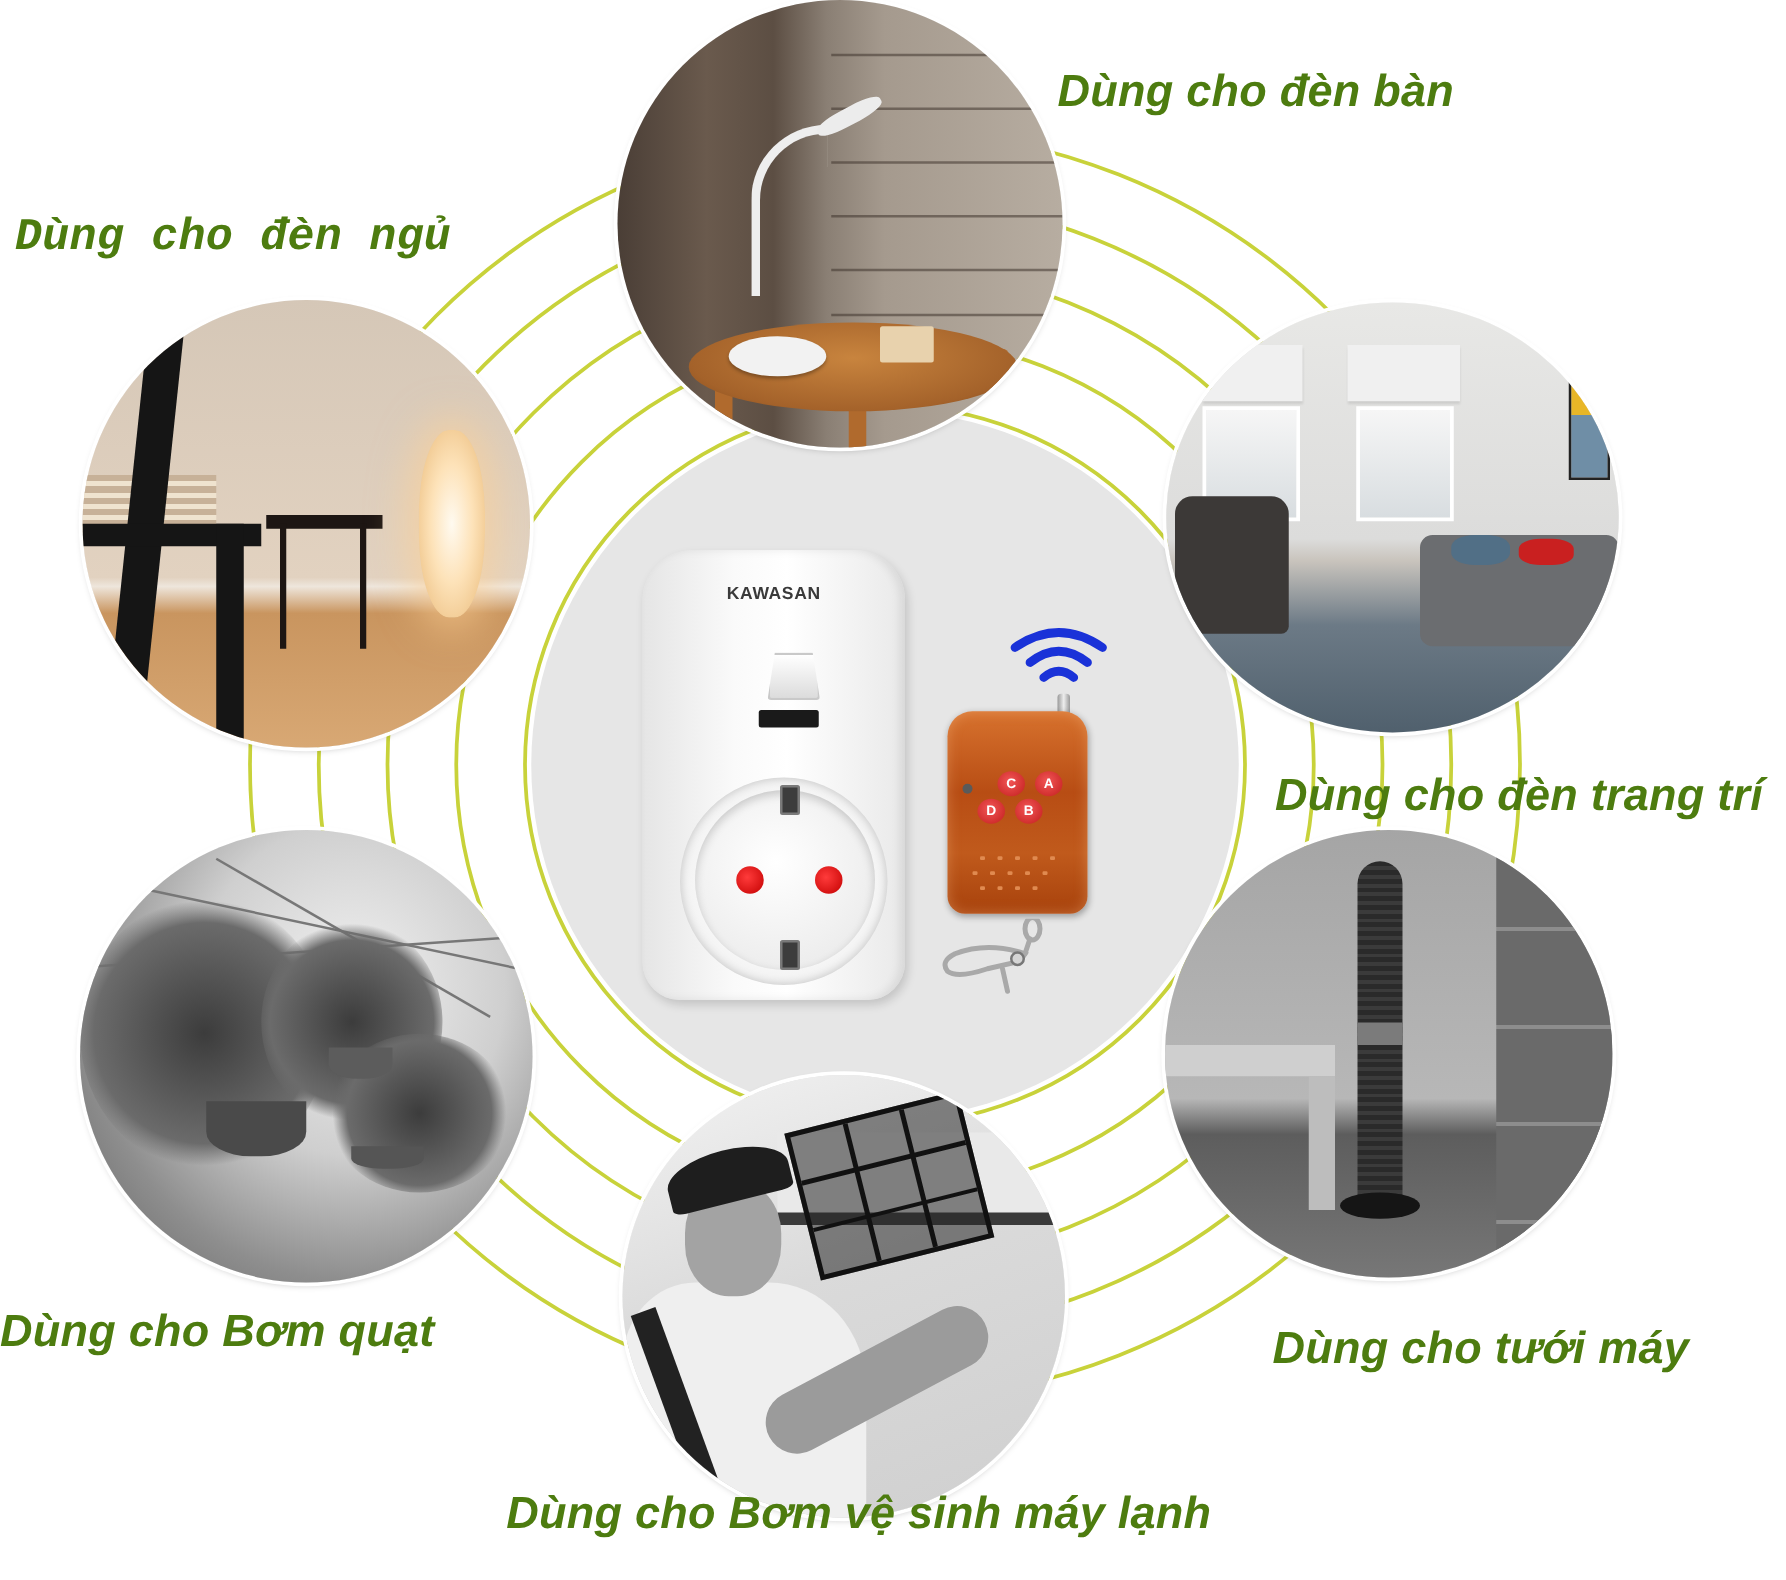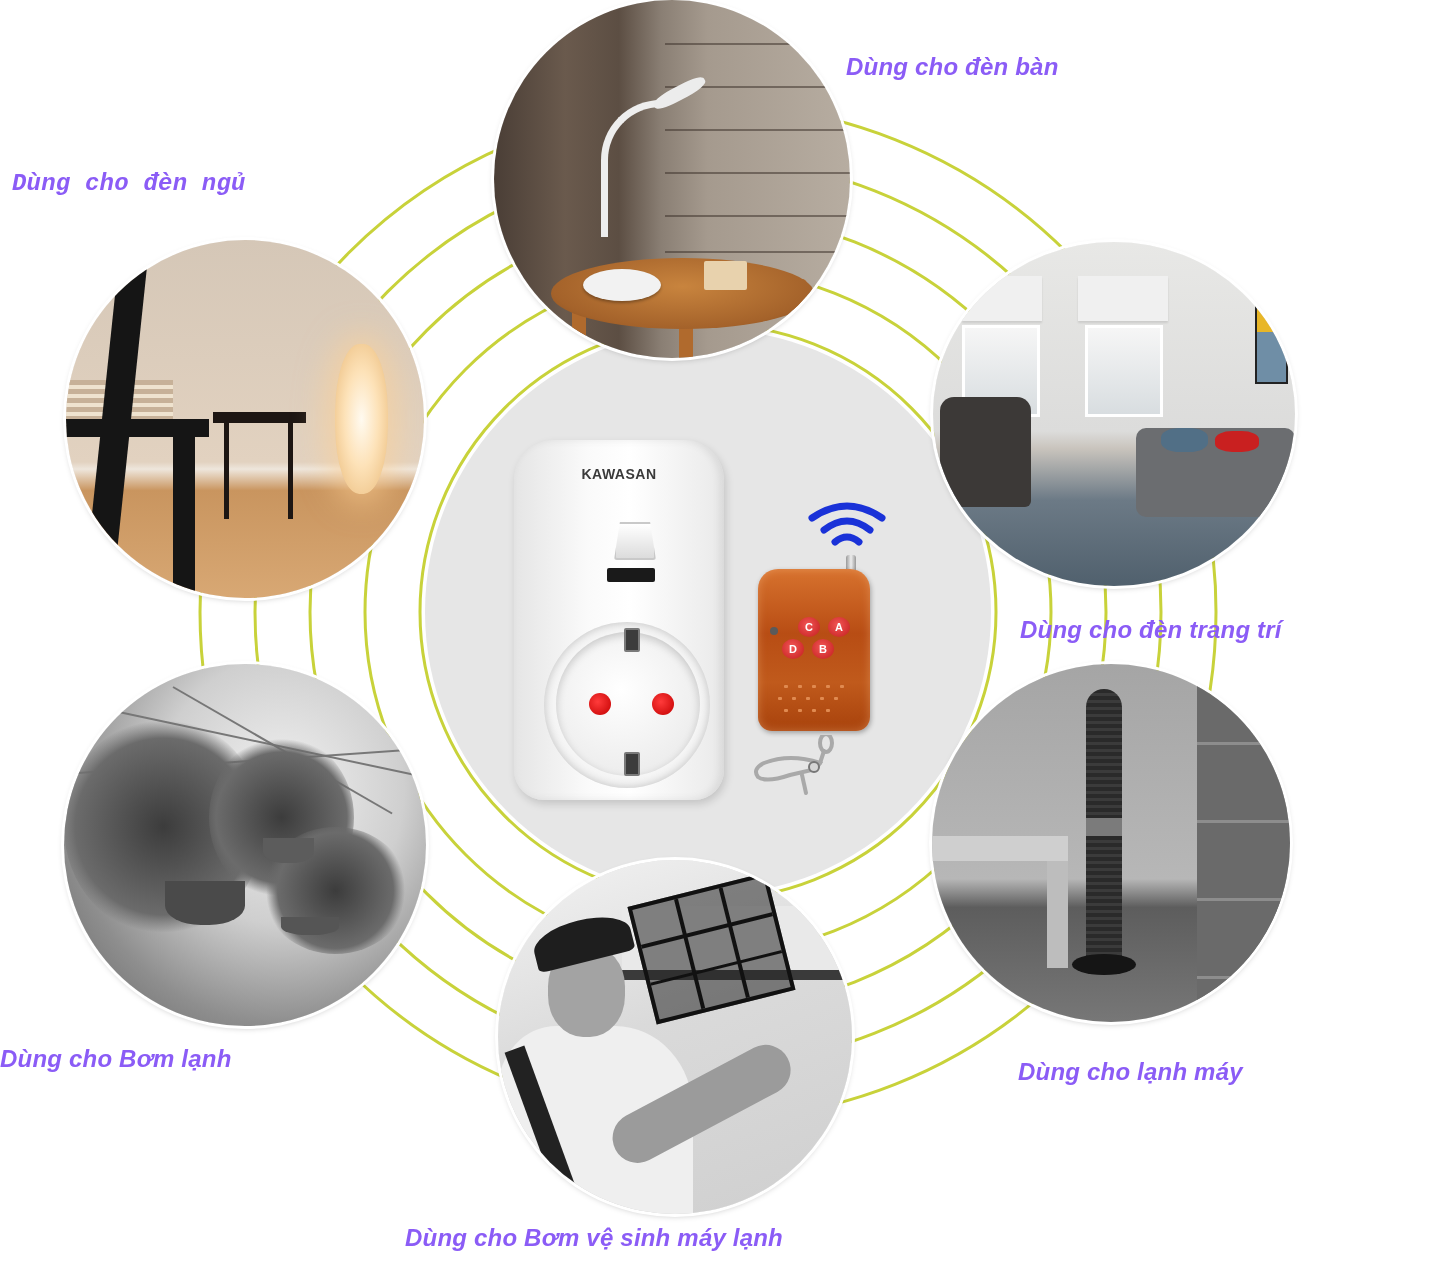--- a/index.html
+++ b/index.html
@@ -1,22 +1,22 @@
 <!DOCTYPE html>
 <html><head>
 <meta charset="utf-8">
 <style>
   html, body { margin: 0; padding: 0; background: #ffffff; }
   body { width: 1429px; height: 1264px; position: relative; overflow: hidden;
          font-family: "Liberation Sans", "DejaVu Sans", sans-serif; }
 
   #rings { position: absolute; left: 0; top: 0; width: 1429px; height: 1264px; }
 
-  .label { position: absolute; font-weight: bold; font-style: italic; color: #8b5cf6;
-           font-size: 24px; white-space: nowrap; line-height: 1; letter-spacing: 0.2px; }
+  .label { position: absolute; font-weight: bold; font-style: italic; color: #4d7c0f;
+           font-size: 36px; white-space: nowrap; line-height: 1; letter-spacing: 0.2px; }
 
   .photo { position: absolute; border-radius: 50%; overflow: hidden;
            box-shadow: 0 0 0 3px #ffffff, 0 2px 6px rgba(0,0,0,0.25); }
 
   
   .s-desk { background: linear-gradient(90deg, #4a3e36 0%, #6a5a4d 20%, #5c4e43 35%, #8a7f74 47%, #a59a8e 60%, #b7ada1 100%); }
   .s-desk .brick { position:absolute; left:48%; right:0; height:2px; background:#3f352d; opacity:.55; }
   .s-desk .table-top { position:absolute; left:16%; width:74%; top:72%; height:20%; border-radius:50%;
         background: radial-gradient(ellipse at 50% 40%, #c8843e, #a4622a 70%, #7a4418); }
   .s-desk .leg { position:absolute; width:14px; background:#b06a2d; border-radius:5px; }
@@ -165,42 +165,42 @@
   <div class="beam" style="left:10%; top:12%; width:90%; transform: rotate(12deg);"></div>
   <div class="beam" style="left:30%; top:6%; width:70%; transform: rotate(30deg);"></div>
   <div class="beam" style="left:0; top:30%; width:100%; transform: rotate(-4deg);"></div>
   <div class="leafy" style="left:0; top:15%; width:55%; height:60%;"></div>
   <div class="leafy" style="left:40%; top:20%; width:40%; height:45%;"></div>
   <div class="leafy" style="left:55%; top:45%; width:40%; height:35%;"></div>
   <div class="basket" style="left:28%; top:60%; width:22%; height:12%;"></div>
   <div class="basket" style="left:55%; top:48%; width:14%; height:7%; background:#5c5c5c;"></div>
   <div class="basket" style="left:60%; top:70%; width:16%; height:5%; background:#555;"></div>
 </div>
-<div class="label" style="left:0px; top:1047px;">Dùng cho Bơm lạnh</div>
+<div class="label" style="left:0px; top:1047px;">Dùng cho Bơm quạt</div>
 
 <div class="photo s-fan" style="left:932px; top:664px; width:358px; height:358px;">
   <div class="shelves"></div>
   <div class="desk"></div>
   <div class="desk-side"></div>
   <div class="tower"></div>
   <div class="band"></div>
   <div class="stand"></div>
 </div>
-<div class="label" style="left:1018px; top:1060px;">Dùng cho lạnh máy</div>
+<div class="label" style="left:1018px; top:1060px;">Dùng cho tưới máy</div>
 
 <div class="photo s-ac" style="left:498px; top:860px; width:354px; height:354px;">
   <div class="unit"></div>
   <div class="body"></div>
   <div class="strap"></div>
   <div class="arm"></div>
   <div class="head"></div>
   <div class="cap"></div>
   <div class="filter"></div>
 </div>
-<div class="label" style="left:405px; top:1226px;">Dùng cho Bơm vệ sinh máy lạnh</div>
+<div class="label" style="left:405px; top:1192px;">Dùng cho Bơm vệ sinh máy lạnh</div>
 
 <div id="socket">
   <div class="plug-body"></div>
   <div class="brand">KAWASAN</div>
   <div class="switch-btn"></div>
   <div class="led"></div>
   <div class="outlet-rim"></div>
   <div class="outlet"></div>
   <div class="pin-hole" style="left:75px; top:253px;"></div>
   <div class="pin-hole" style="left:138px; top:253px;"></div>

